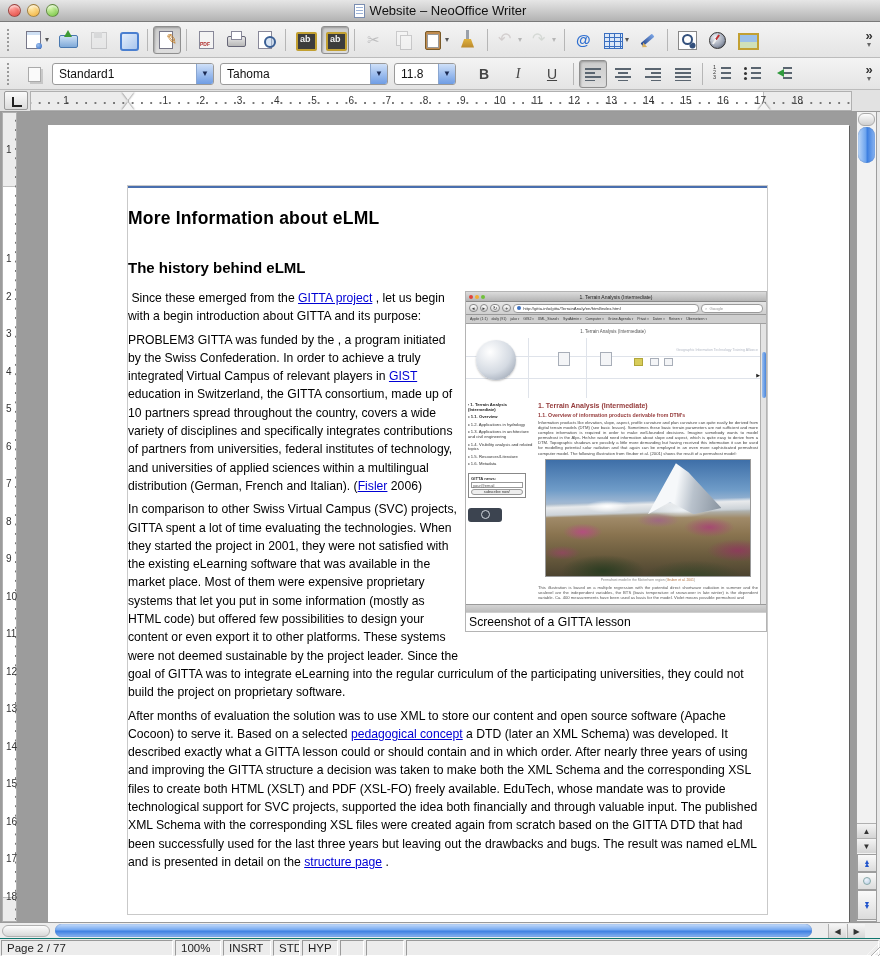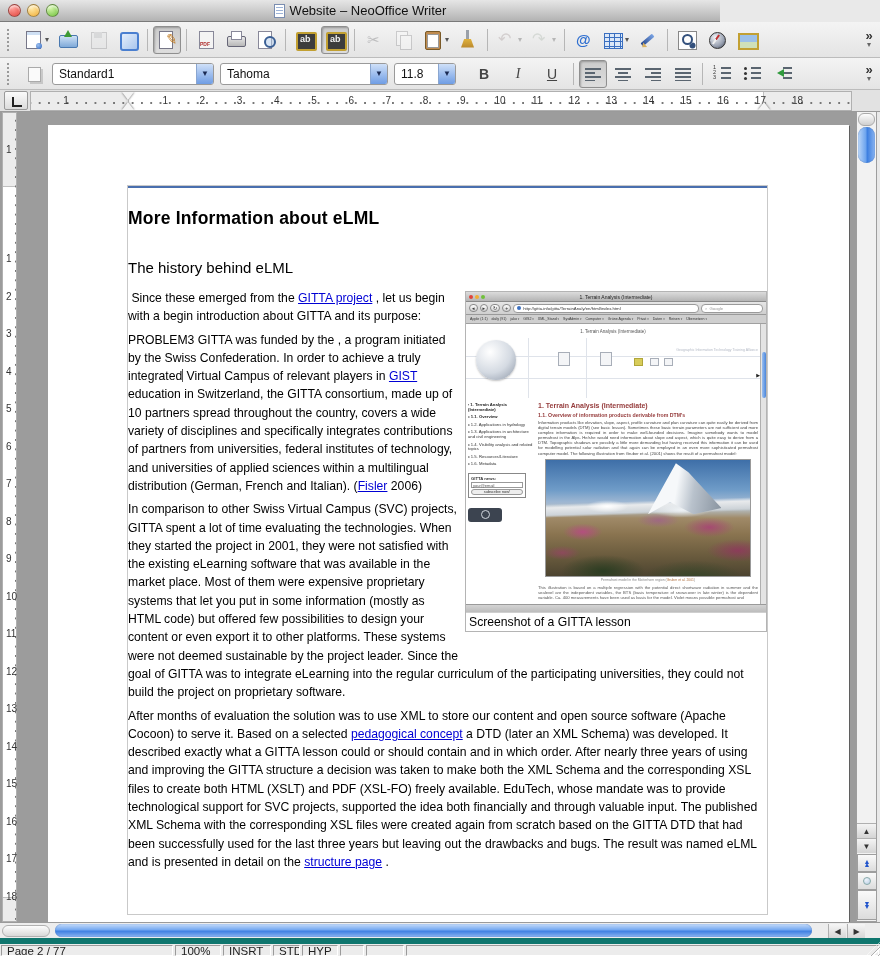--- a/index.html
+++ b/index.html
@@ -1,21 +1,21 @@
 <!DOCTYPE html>
 <html><head>
 <meta charset="utf-8">
 <style>
   html,body{margin:0;padding:0;background:#8e8e8e;}
   *{box-sizing:border-box;}
   .window{position:relative;width:880px;height:956px;background:#e9e9e9;overflow:hidden;
     font-family:"Liberation Sans",sans-serif;}
 
   
-  .titlebar{position:absolute;left:0;top:0;width:720px;height:22px;
+  .titlebar{position:absolute;left:0;top:0;width:880px;height:22px;
     background:linear-gradient(180deg,#e6e6e6 0%,#cfcfcf 45%,#b2b2b2 100%);
     border-bottom:1px solid #7a7a7a;display:flex;align-items:center;}
   .lights{position:absolute;left:8px;top:4px;display:flex;gap:6px;}
   .light{width:13px;height:13px;border-radius:50%;border:1px solid rgba(0,0,0,.35);
     box-shadow:inset 0 2px 2px rgba(255,255,255,.6);}
   .light.red{background:radial-gradient(circle at 35% 30%,#ff9d97,#e0443c);}
   .light.yellow{background:radial-gradient(circle at 35% 30%,#ffe9a8,#f0ad33);}
   .light.green{background:radial-gradient(circle at 35% 30%,#d2f5a8,#6fc03a);}
   .title-wrap{margin:0 auto;display:flex;align-items:center;gap:5px;font-size:13px;color:#111;}
   .doc-icon{width:11px;height:14px;background:#fff;border:1px solid #7a8db0;position:relative;}
@@ -167,21 +167,21 @@
   .vnum{position:absolute;left:3px;font-size:10px;color:#333;transform:translateY(-50%);}
 
   
   .workspace{position:absolute;left:0;top:112px;width:856px;height:810px;background:#9c9c9c;overflow:hidden;}
   .page{position:absolute;left:48px;top:13px;width:801px;height:797px;background:#fff;
     box-shadow:1px 1px 0 #5f5f5f;}
   .textframe{position:absolute;left:79px;top:60px;width:641px;height:730px;border:1px solid #c9c9c9;
     padding:0;}
   .doc-h1{font-size:17.5px;font-weight:bold;color:#000;margin:0 0 30px 0;padding-top:20px;
     border-top:2px solid #4a6fae;letter-spacing:.2px;}
-  .doc-h2{font-size:15px;font-weight:normal;color:#000;margin:0 0 13px 0;}
+  .doc-h2{font-size:15px;font-weight:bold;color:#000;margin:0 0 13px 0;}
   .bp{font-size:12.2px;line-height:18.3px;color:#000;margin:0 0 5px 0;white-space:pre-wrap;}
   .bp .link{color:#0000d4;text-decoration:underline;cursor:pointer;}
   .caret{display:inline-block;width:1px;height:13px;background:#555;vertical-align:-2px;}
 
   
   .fig{float:right;width:302px;margin:2px 0 17px 7px;border:1px solid #b4b4b4;background:#fff;}
   .figcap{height:19px;font-size:12.2px;color:#000;padding:2px 0 0 3px;background:#fff;border-top:1px solid #cfcfcf;}
 
   
   .bwin{position:relative;width:300px;height:320px;background:#fff;overflow:hidden;font-family:"Liberation Sans",sans-serif;}
@@ -276,21 +276,21 @@
   .hs-cap{position:absolute;left:2px;top:2px;width:48px;height:12px;border-radius:7px;
     background:linear-gradient(180deg,#fdfdfd,#d8d8d8);border:1px solid #b0b0b0;}
   .hs-thumb{position:absolute;left:55px;top:1px;width:757px;height:13px;border-radius:7px;
     background:linear-gradient(180deg,#c6dcfa 0%,#74a8f0 45%,#3f80e2 55%,#8ab4f0 100%);
     box-shadow:inset 0 0 1px #2a5fb0;
     background-size:18px 100%;}
   .hs-btn{position:absolute;top:1px;width:18px;height:14px;display:flex;align-items:center;justify-content:center;
     font-size:8px;color:#333;background:linear-gradient(180deg,#f6f6f6,#d6d6d6);border-left:1px solid #b0b0b0;}
 
   
-  .statusbar{position:absolute;left:0;top:938px;width:880px;height:18px;background:#ececec;border-top:6px solid #0f766e;
+  .statusbar{position:absolute;left:0;top:938px;width:880px;height:18px;background:#ececec;border-top:1px solid #0f766e;
     display:flex;align-items:stretch;font-size:11.5px;color:#222;}
   .sb-cell{border:1px solid;border-color:#9a9a9a #ffffff #ffffff #9a9a9a;background:#ececec;
     display:flex;align-items:center;padding:0 5px;margin:1px 1px 0 1px;white-space:nowrap;overflow:hidden;}
   .sb-grip{position:absolute;right:0;bottom:0;width:14px;height:14px;
     background:repeating-linear-gradient(135deg,transparent 0 3px,#b0b0b0 3px 4px,#fff 4px 5px);
     clip-path:polygon(100% 0,100% 100%,0 100%);}
 </style>
 </head>
 <body>
 

